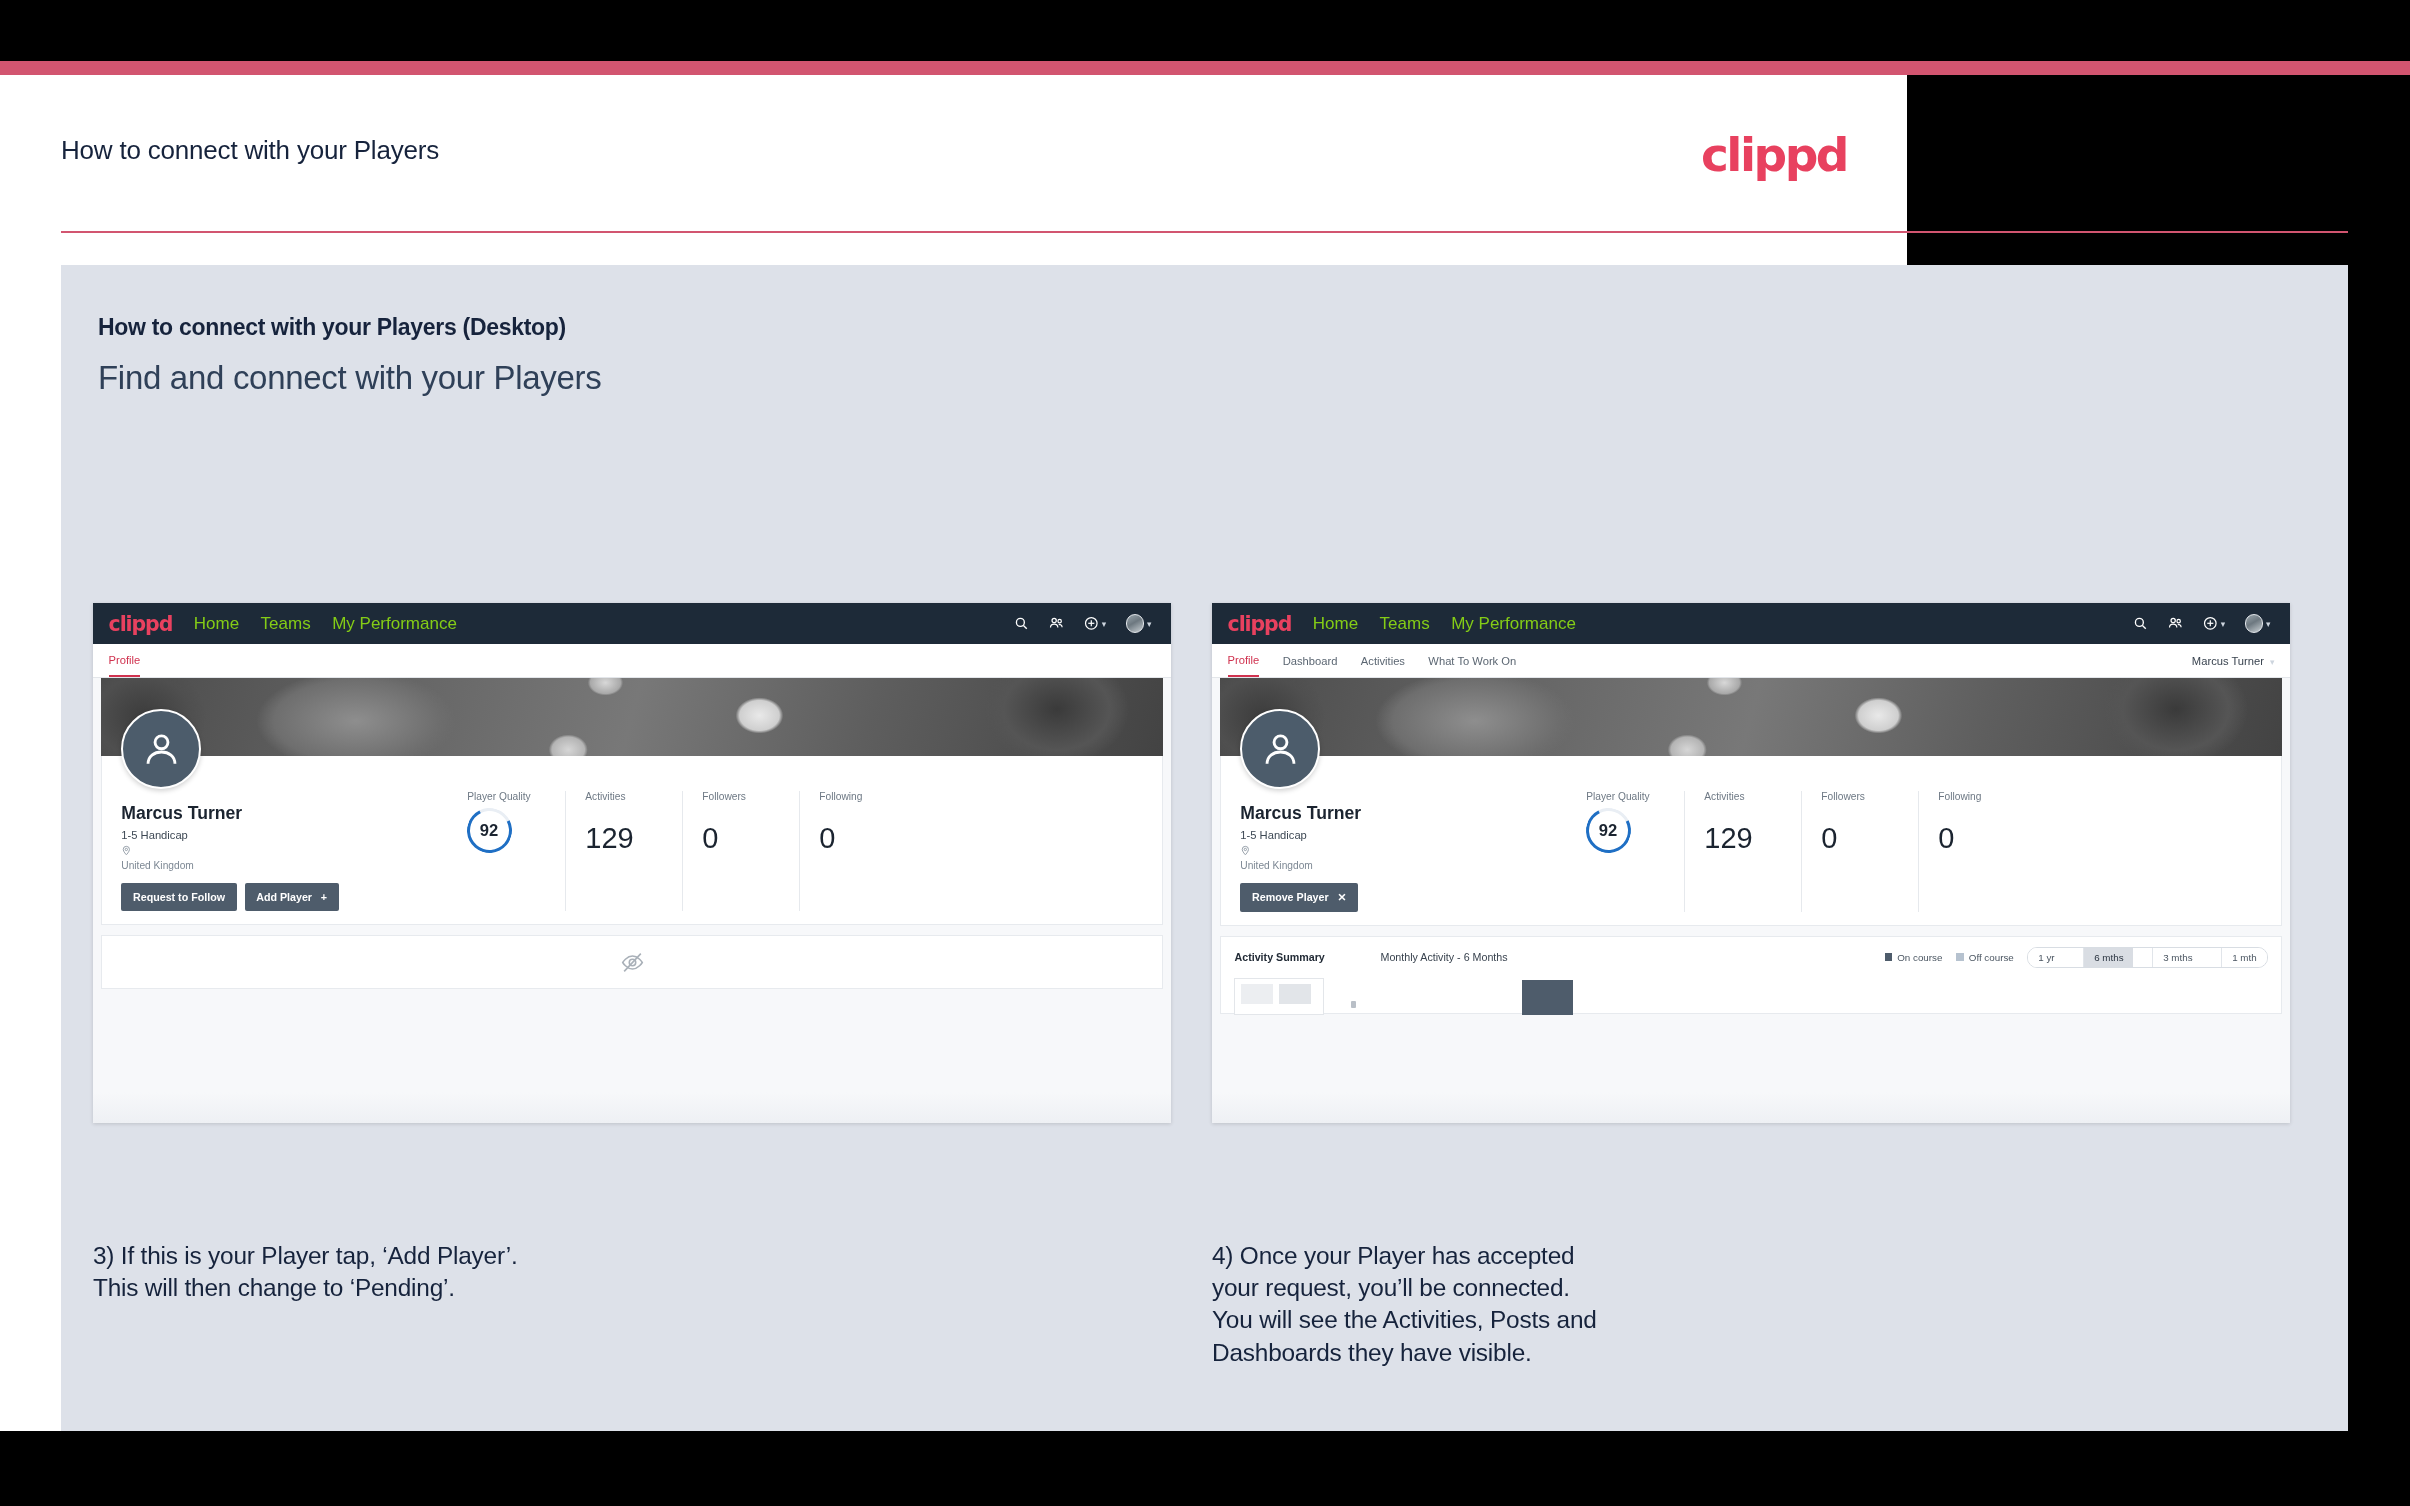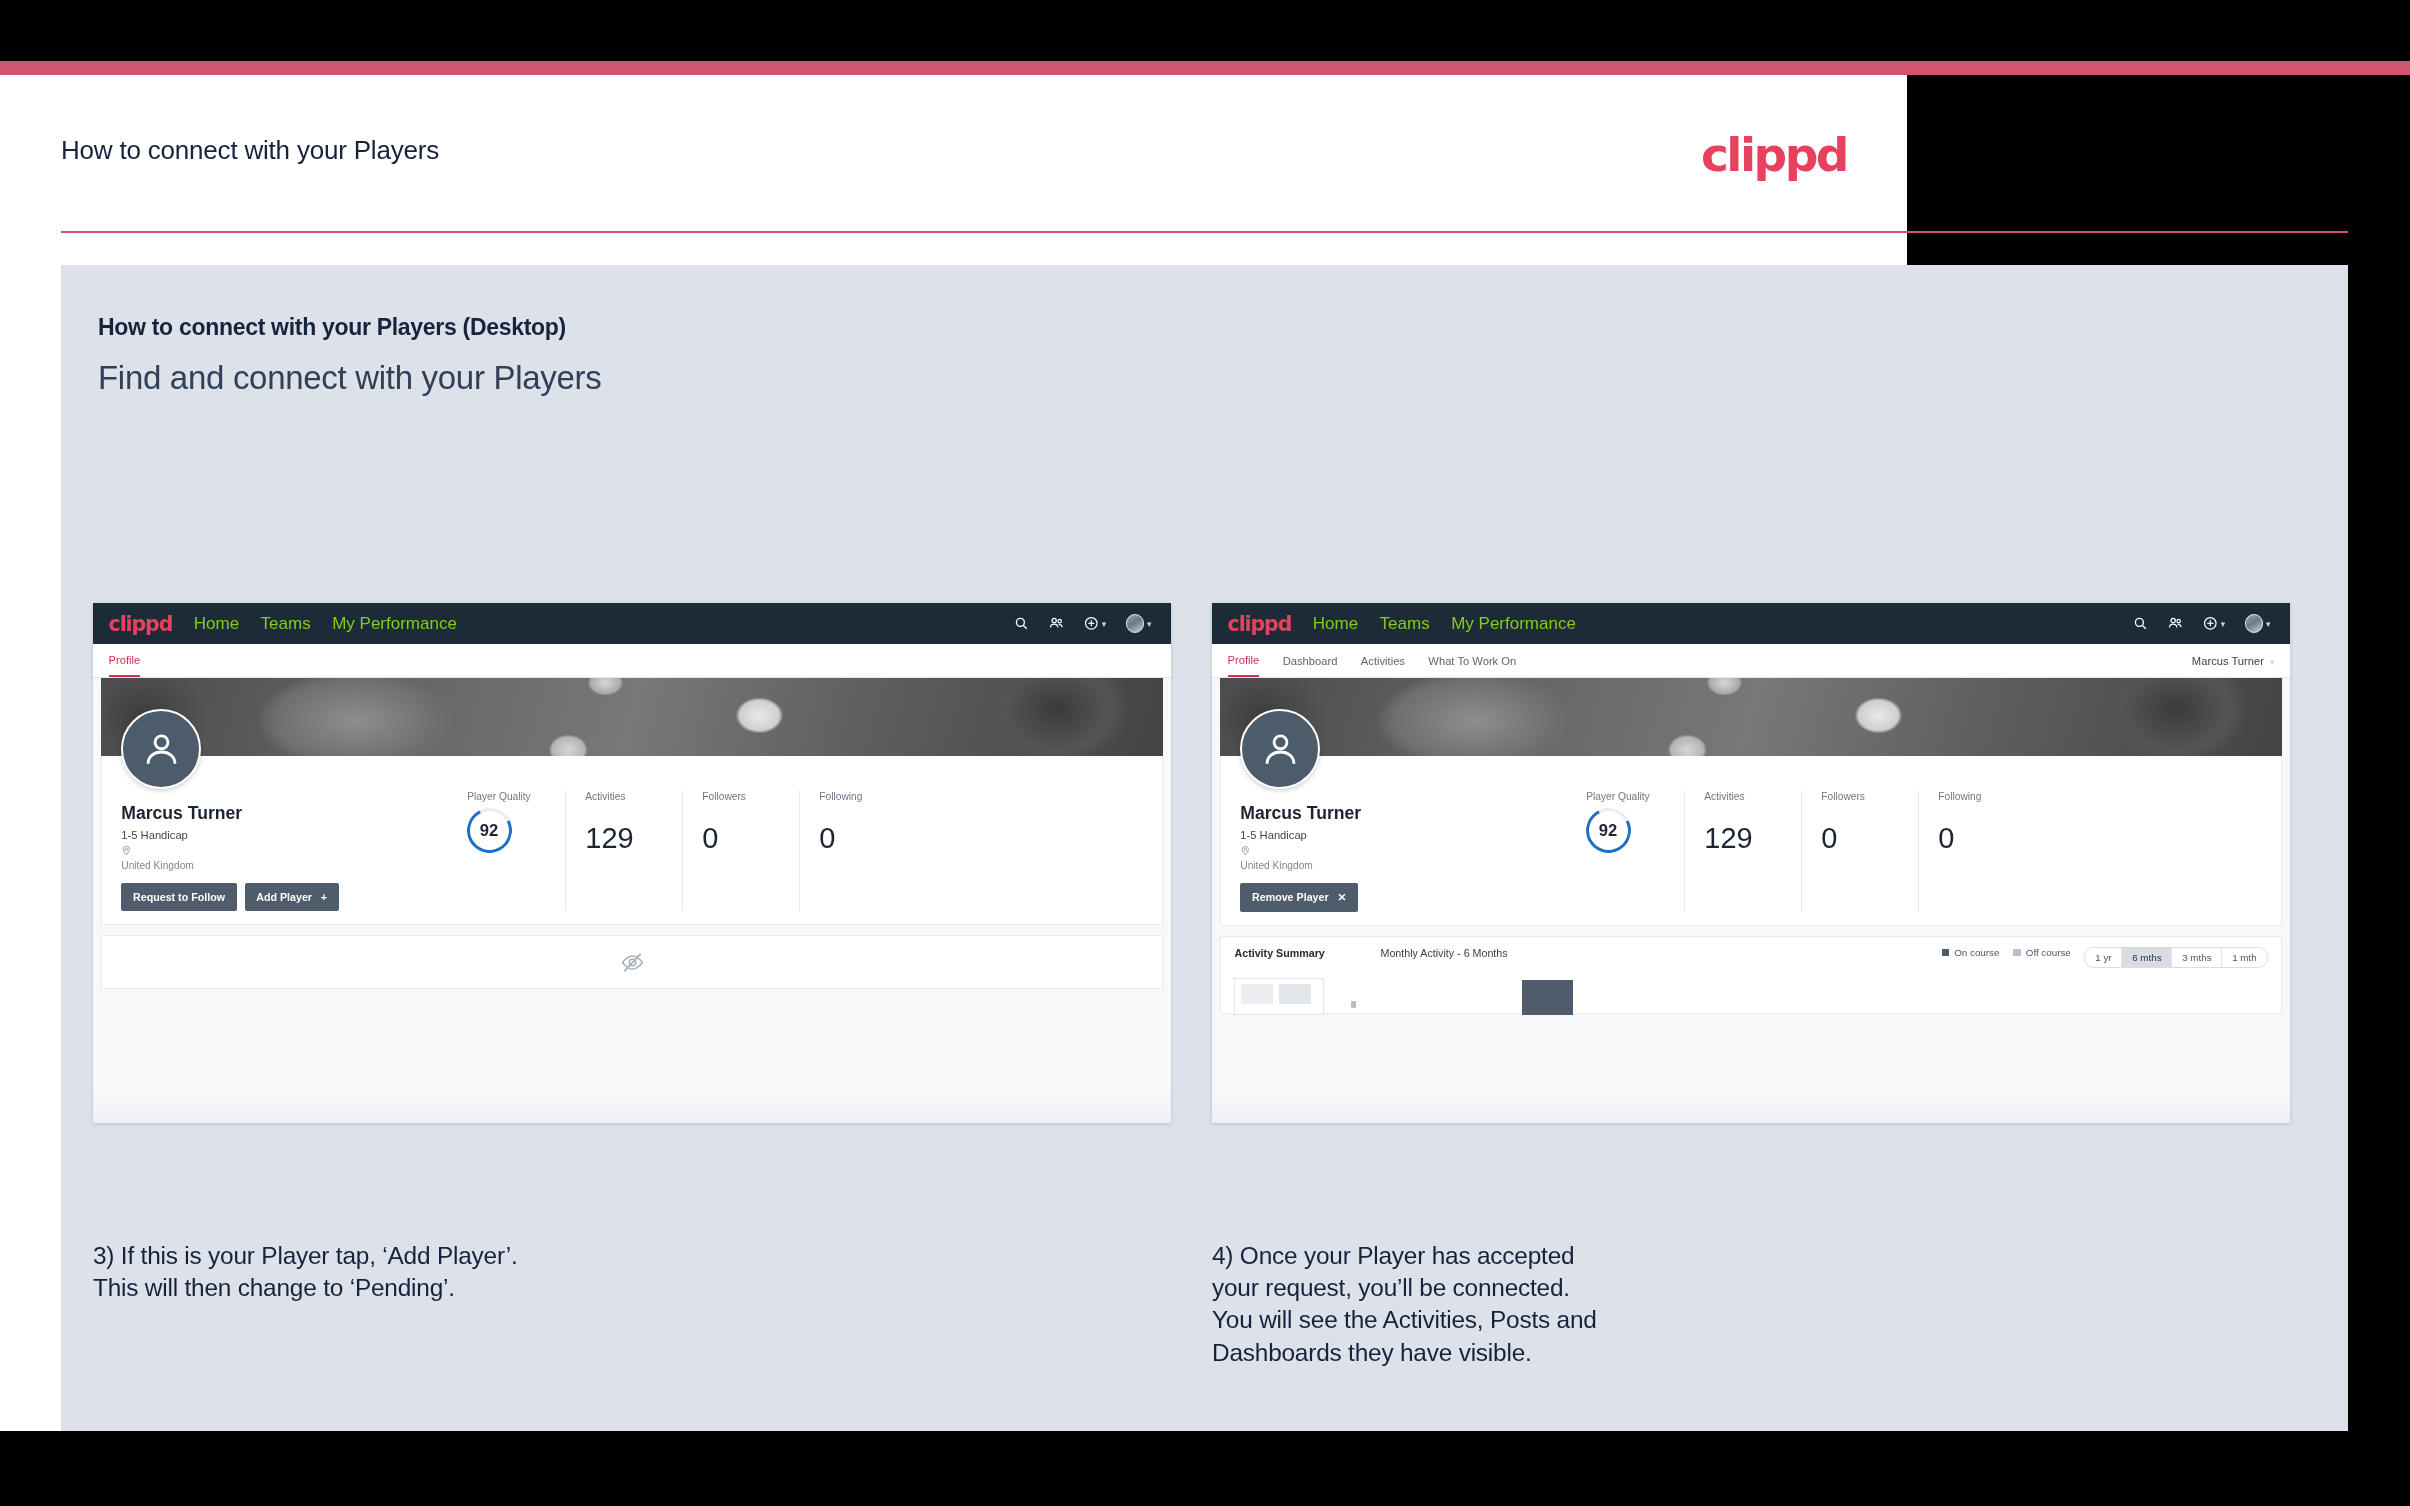--- a/index.html
+++ b/index.html
@@ -165,27 +165,27 @@
   .hiddencard {
     position:relative; margin:9.8px 7.8px 0 7.8px; height:54px; background:#fff;
     border:1px solid #e7eaee; display:flex; align-items:center; justify-content:center;
   }
 
   
   .actbar {
     position:relative; margin:9.8px 7.8px 0 7.8px; background:#fff;
     border:1px solid #e7eaee; padding:9.8px 13.7px 0 13.7px; height:78px;
   }
-  .actrow { display:flex; align-items:flex-start; }
+  .actrow { display:flex; align-items:center; }
   .acttitle { font-size:10.7px; font-weight:700; color:#222b36; width:146px; }
   .actsub   { font-size:10.7px; color:#39434f; flex:1; }
   .legend { display:flex; align-items:center; gap:13.7px; margin-right:13.7px; }
   .legitem { display:flex; align-items:center; gap:4.9px; font-size:9.8px; color:#4b5662; white-space:nowrap; }
   .swatch { width:7.8px; height:7.8px; display:inline-block; }
-  .seg { display:flex; border:1px solid #d8dde3; border-radius:10px; overflow:hidden; }
+  .seg { display:flex; border:1px solid #d8dde3; border-radius:10px; overflow:hidden;gap:19px; }
   .segbtn {
     font-size:9.8px; color:#4b5662; padding:3.9px 9.8px; background:#fff;
     border-left:1px solid #e1e5ea; white-space:nowrap;
   }
   .segbtn:first-child { border-left:none; }
   .segbtn.active { background:#d9dde3; color:#2b3541; }
 
   .chartstub { position:relative; margin-top:9.8px; height:39px; }
   .stubbox {
     position:absolute; left:0; top:0; width:90px; height:37px;

